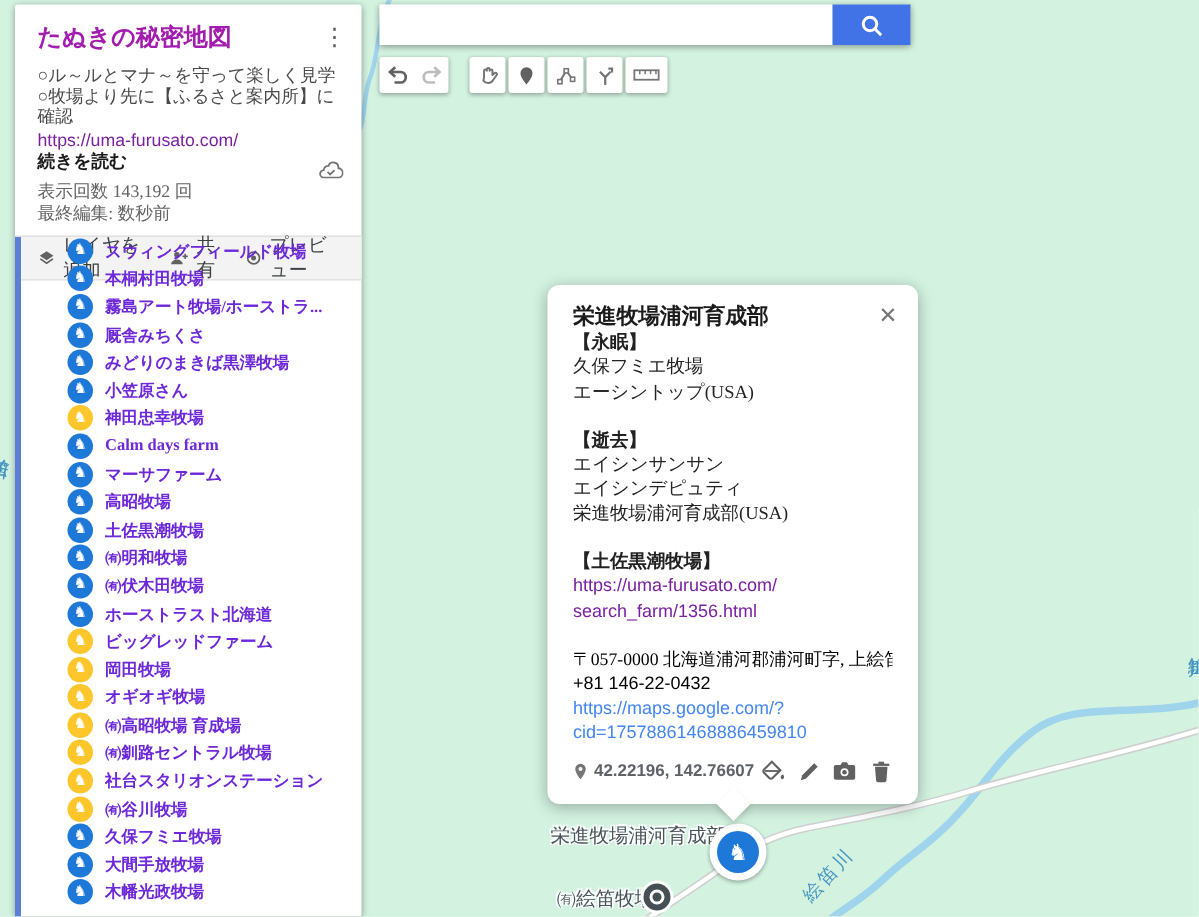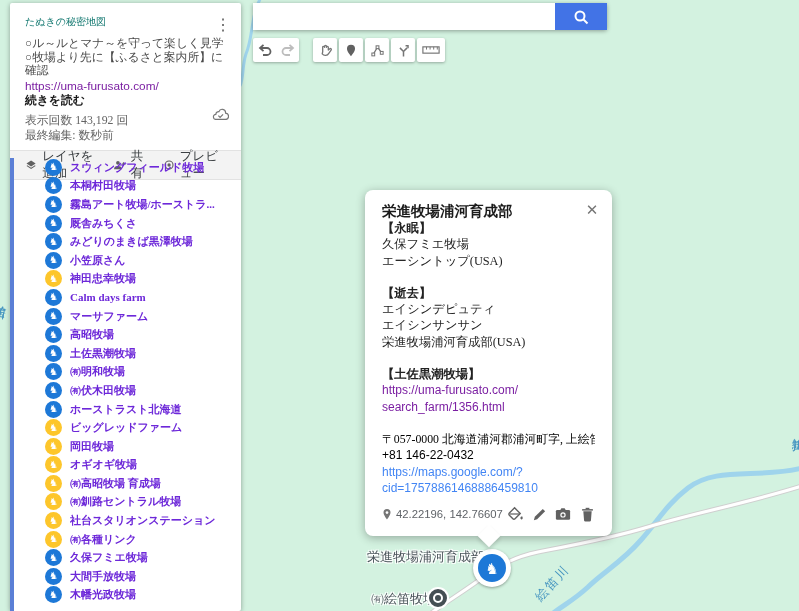--- a/index.html
+++ b/index.html
@@ -37,21 +37,21 @@
     display:flex;align-items:center;justify-content:center;}
   .tbtn{width:24px;height:24px;display:flex;align-items:center;justify-content:center;cursor:pointer;}
   .tgroup{width:46px;margin-right:14px;}
   .tsolo{width:24px;margin-right:2px;}
   .tsolo.wide{width:28px;}
 
   
   #panel{position:absolute;left:10px;top:3px;width:231px;height:608px;background:#fff;z-index:5;
     border-radius:2px;box-shadow:0 1px 5px rgba(0,0,0,.35);}
   #panel .hdr{padding:12px 14px 0 15px;position:relative;}
-  #panel h1{margin:0 0 8px 0;font-size:10px;font-weight:normal;color:#0f766e;}
+  #panel h1{margin:0 0 8px 0;font-size:16px;font-weight:bold;color:#a21caf;}
   .kebab{position:absolute;right:10px;top:12px;font-size:16px;color:#616161;cursor:pointer;width:16px;text-align:center;}
   .desc{font-size:11.8px;color:#4a4a4a;line-height:13.5px;}
   .sitelink{font-size:11.8px;color:var(--link_purple,#7b1fa2);line-height:14px;margin-top:1px;cursor:pointer;font-family:"Liberation Sans",sans-serif;}
   .readmore{font-size:11.8px;font-weight:bold;color:#1a1a1a;line-height:15px;cursor:pointer;}
   .stats{font-size:11.8px;color:#646464;line-height:14px;margin-top:5px;}
   .cloud{position:absolute;right:12px;top:103px;}
   .panel-toolbar{margin-top:8px;height:28px;background:#f3f3f3;border-top:1px solid #e2e2e2;border-bottom:1px solid #e2e2e2;
     display:flex;align-items:center;padding-left:15px;}
   .ptb-item{display:flex;align-items:center;margin-right:13px;cursor:pointer;}
   .ptb-item .lbl{font-size:12.5px;color:#3c4043;margin-left:5px;}
@@ -71,21 +71,21 @@
   .pp-close{position:absolute;right:12px;top:11px;color:#757575;font-size:15px;cursor:pointer;width:16px;text-align:center;}
   #pp-body{margin-top:0;font-size:12.3px;color:#222;}
   .ph{font-weight:bold;line-height:16.3px;}
   .pl{line-height:16.3px;}
   .psec{margin-bottom:16px;}
   .plink{font-family:"Liberation Sans",sans-serif;font-size:12px;color:var(--link_purple,#7b1fa2);line-height:16.3px;cursor:pointer;}
   .plink.blue{color:var(--link_blue,#4285f4);}
   .pp-addr{line-height:16.3px;white-space:nowrap;overflow:hidden;font-size:11.8px;}
   .pp-phone{font-family:"Liberation Sans",sans-serif;line-height:16.3px;font-size:12px;}
   .pp-footer{position:absolute;left:17px;right:13px;top:312px;height:24px;display:flex;align-items:center;}
-  .pp-coords{font-family:"Liberation Sans",sans-serif;font-size:11.3px;color:#5f6368;margin-left:4px;}
+  .pp-coords{font-family:"Liberation Sans",sans-serif;font-size:11.3px;color:#5f6368;margin-left:4px;font-weight:bold;}
   .pp-actions{margin-left:auto;display:flex;align-items:center;}
   .pp-actions .act{width:24px;height:20px;display:flex;align-items:center;justify-content:center;cursor:pointer;}
 
   .vertlabel{position:absolute;color:#4595c0;font-size:12px;letter-spacing:1px;writing-mode:vertical-rl;white-space:nowrap;}
 </style>
 </head>
 <body>
 
 <div id="stage">
 
@@ -292,21 +292,21 @@
         <div class="farm-row">
           <span class="farm-dot" style="background: rgb(253, 198, 43);">♞</span>
           <span class="farm-lbl jp">㈲釧路セントラル牧場</span>
         </div>
         <div class="farm-row">
           <span class="farm-dot" style="background: rgb(253, 198, 43);">♞</span>
           <span class="farm-lbl jp">社台スタリオンステーション</span>
         </div>
         <div class="farm-row">
           <span class="farm-dot" style="background: rgb(253, 198, 43);">♞</span>
-          <span class="farm-lbl jp">㈲各種リンク</span>
+          <span class="farm-lbl jp">㈲谷川牧場</span>
         </div>
         <div class="farm-row">
           <span class="farm-dot" style="background: rgb(29, 120, 215);">♞</span>
           <span class="farm-lbl jp">久保フミエ牧場</span>
         </div>
         <div class="farm-row">
           <span class="farm-dot" style="background: rgb(29, 120, 215);">♞</span>
           <span class="farm-lbl jp">大間手放牧場</span>
         </div>
         <div class="farm-row">
@@ -321,22 +321,22 @@
     <div class="pp-title jp">栄進牧場浦河育成部</div>
     <span class="pp-close">✕</span>
     <div id="pp-body" class="jp">
         <div class="psec">
           <div class="ph">【永眠】</div>
           <div class="pl">久保フミエ牧場</div>
           <div class="pl">エーシントップ(USA)</div>
         </div>
         <div class="psec">
           <div class="ph">【逝去】</div>
+          <div class="pl">エイシンサンサン</div>
           <div class="pl">エイシンデピュティ</div>
-          <div class="pl">エイシンサンサン</div>
           <div class="pl">栄進牧場浦河育成部(USA)</div>
         </div>
         <div class="psec">
           <div class="ph">【土佐黒潮牧場】</div>
           <div class="plink">https://uma-furusato.com/</div>
           <div class="plink">search_farm/1356.html</div>
         </div>
       </div>
     <div class="pp-addr jp">〒057-0000 北海道浦河郡浦河町字, 上絵笛３５９</div>
     <div class="pp-phone">+81 146-22-0432</div>

